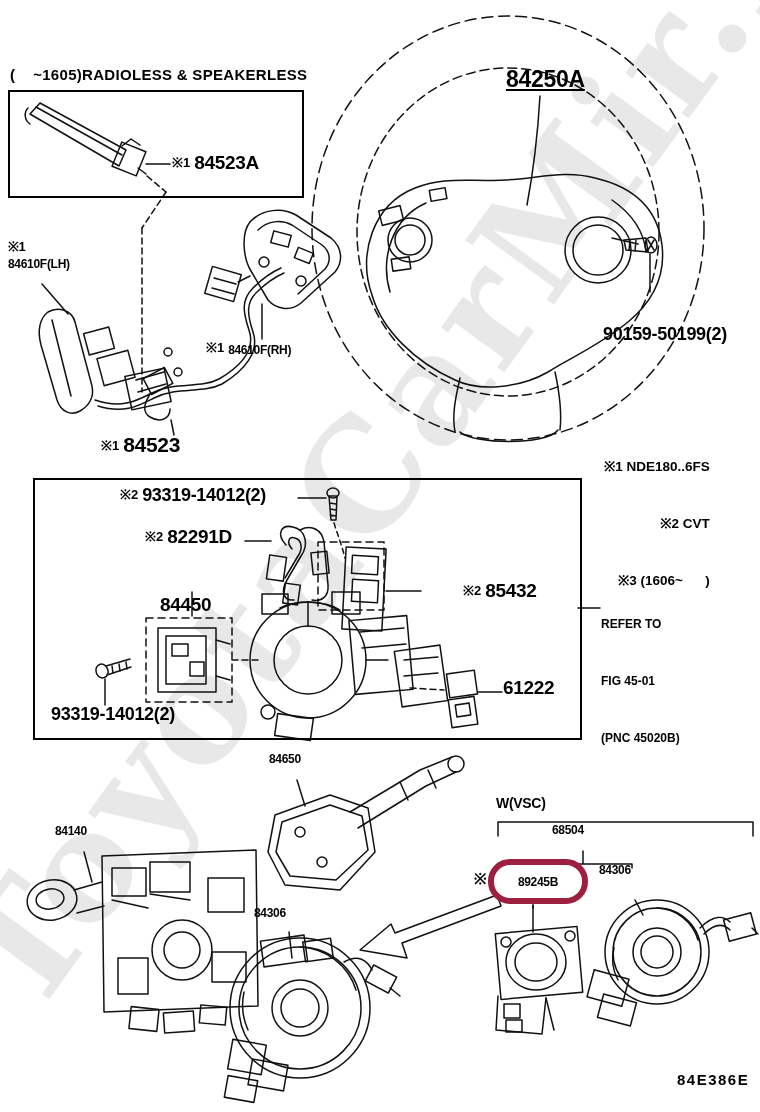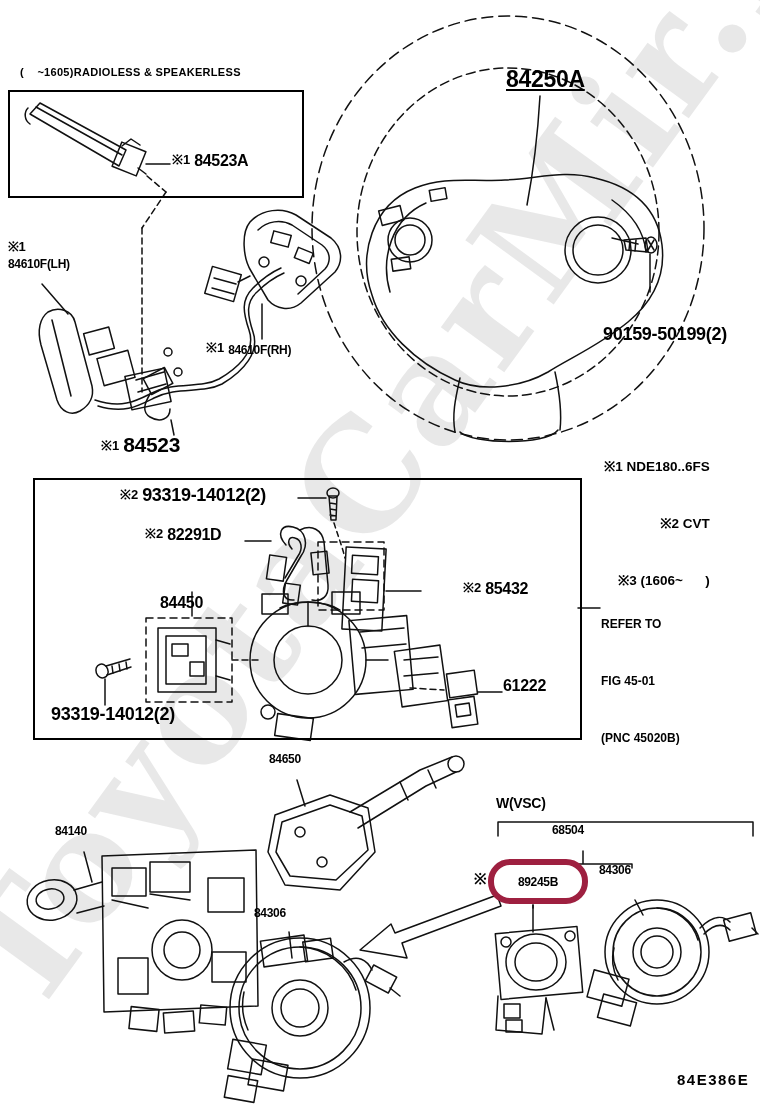--- a/index.html
+++ b/index.html
@@ -5,29 +5,29 @@
   html,body{margin:0;padding:0;background:#fff;}
   .stage{position:relative;width:760px;height:1112px;background:#ffffff;overflow:hidden;
          font-family:"Liberation Sans",sans-serif;color:#000;}
   .wm{position:absolute;left:-10px;top:915px;z-index:0;font-family:"DejaVu Serif",serif;
       font-weight:bold;font-size:150px;line-height:150px;white-space:nowrap;
       color:rgba(80,80,80,0.13);letter-spacing:4px;transform:rotate(-54deg);transform-origin:0 50%;}
   svg.art{position:absolute;left:0;top:0;z-index:1;}
   .lbl{position:absolute;z-index:2;font-weight:bold;white-space:nowrap;letter-spacing:-0.3px;line-height:1.05;}
   .pfx{font-weight:bold;font-size:13px;letter-spacing:0;margin-right:4px;vertical-align:2px;}
   .pfx-block{display:block;font-size:13px;font-weight:bold;margin-bottom:1px;}
-  .s18{font-size:18px;} .s19{font-size:16px;} .s20{font-size:12px;} .s21{font-size:21px;} .s23{font-size:23px;text-decoration:underline;}
+  .s18{font-size:18px;} .s19{font-size:19px;} .s20{font-size:12px;} .s21{font-size:21px;} .s23{font-size:23px;text-decoration:underline;}
   .frame{position:absolute;z-index:1;border:2px solid #000;}
   .note{position:absolute;z-index:2;font-weight:bold;white-space:pre;}
   .legend{font-size:13.5px;line-height:19px;font-weight:600;}
   .refer{font-size:12px;line-height:19px;}
   .hibox{position:absolute;z-index:3;width:88px;height:33px;border:6px solid #9e2040;background:#fff;
          display:flex;align-items:center;justify-content:center;}
   .code{position:absolute;z-index:2;font-size:15px;font-weight:600;letter-spacing:1.5px;}
-  .titlenote{position:absolute;z-index:2;font-size:11px;font-weight:bold;white-space:pre;letter-spacing:0.3px;margin-left:10px;}
+  .titlenote{position:absolute;z-index:2;font-size:15px;font-weight:bold;white-space:pre;letter-spacing:0.3px;}
 </style>
 </head>
 <body>
 
 <div class="stage">
 
   <div class="wm">ToyotaCarMir.ru</div>
 
   <svg class="art" width="760" height="1112" viewBox="0 0 760 1112">
     <g stroke="#111" fill="none" stroke-width="1.5" stroke-linecap="round" stroke-linejoin="round">

